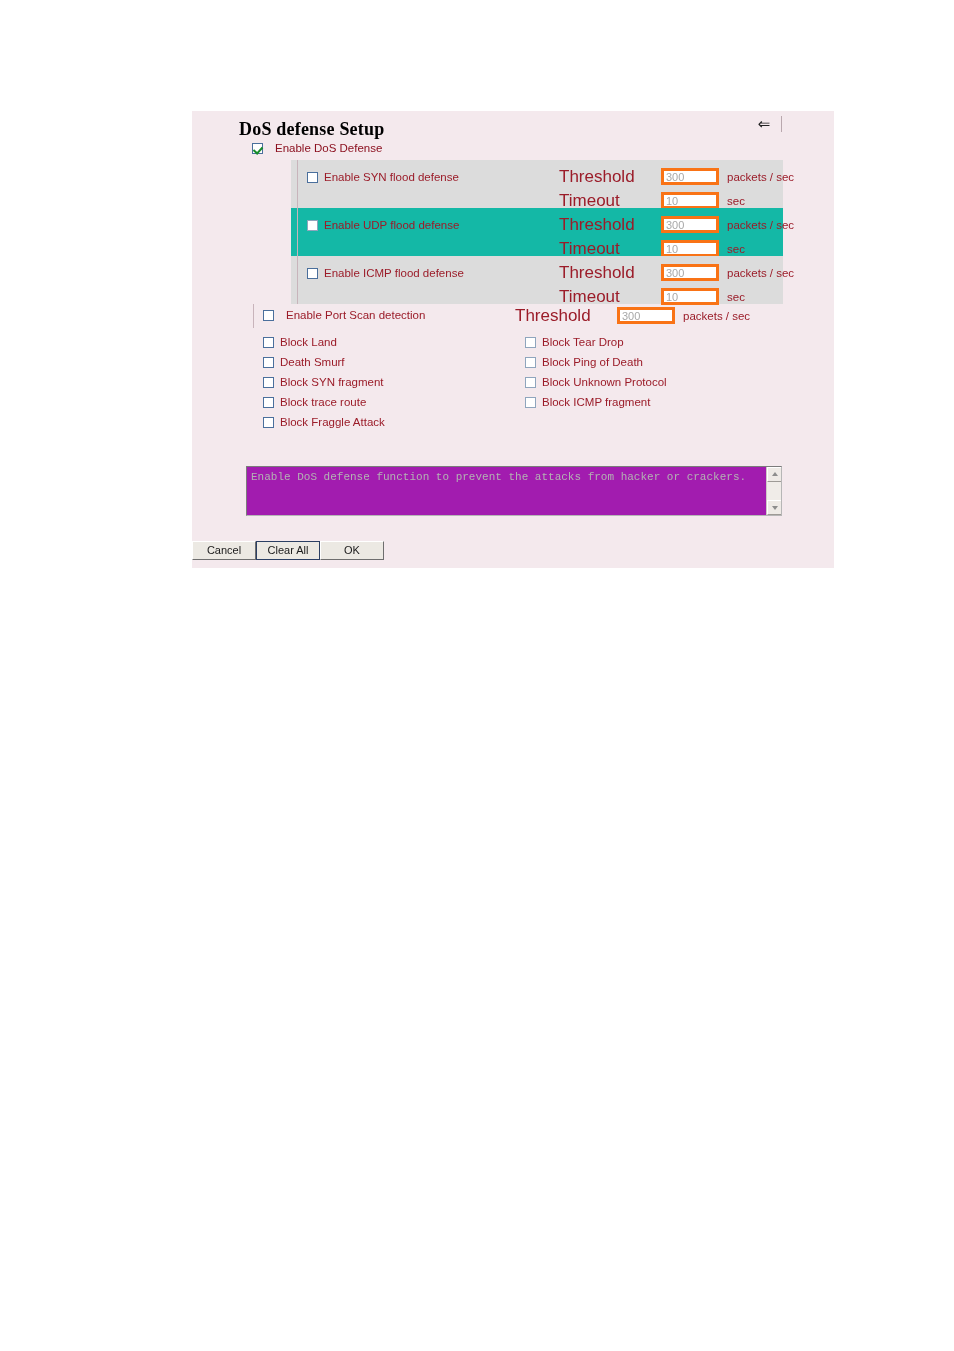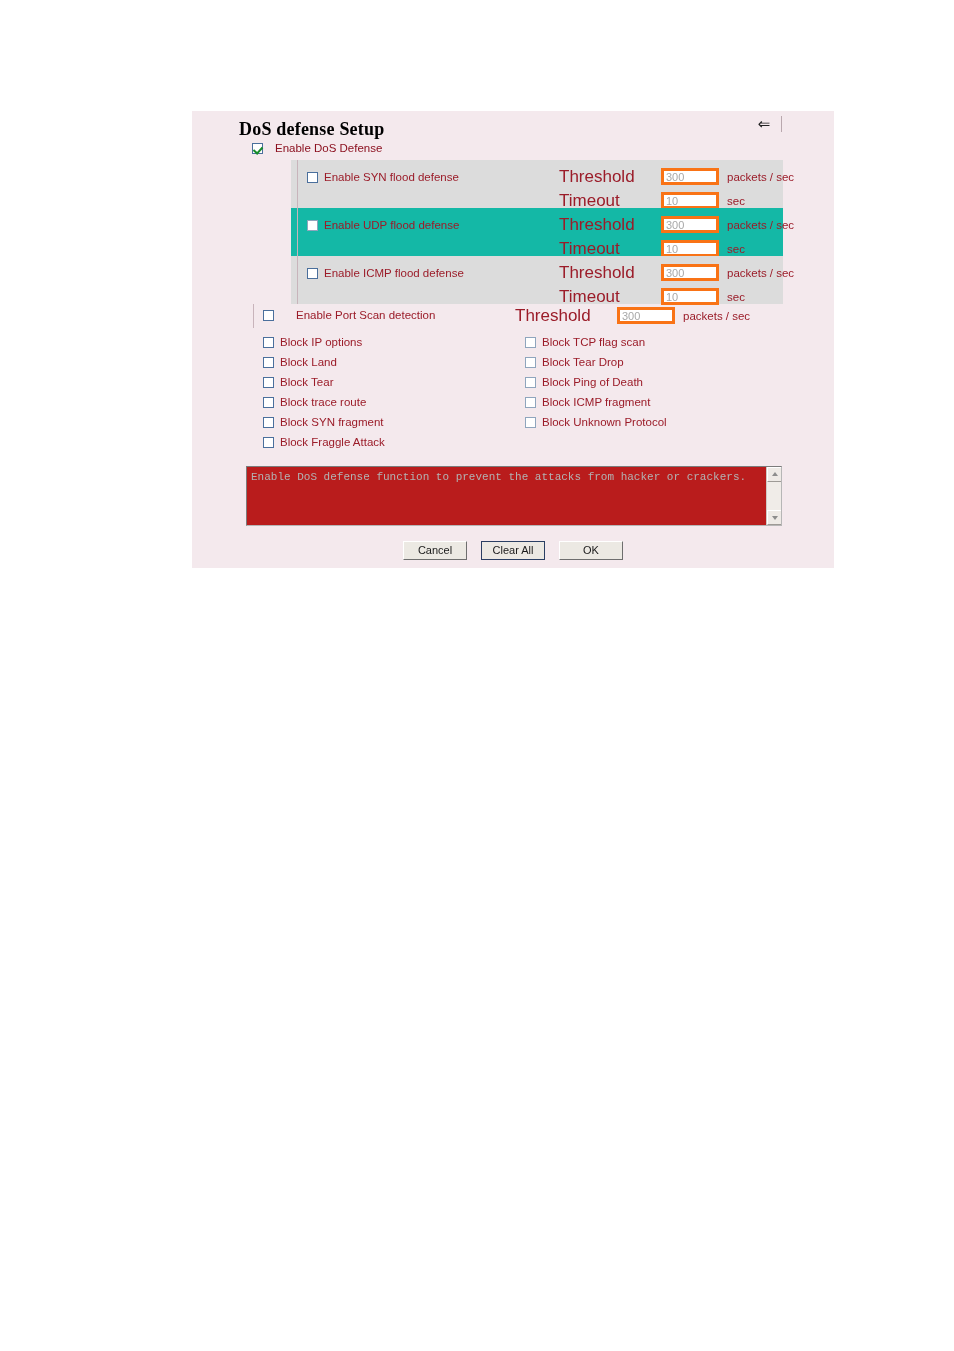--- a/index.html
+++ b/index.html
@@ -189,21 +189,21 @@
   .portscan-row {
     position: relative;
     height: 24px;
   }
   .portscan-row .cb-wrap {
     position: absolute;
     left: 16px;
     top: 5px;
     display: flex;
     align-items: center;
-    gap: 22px;
+    gap: 12px;
   }
 
   
   .block-grid {
     position: absolute;
     left: 71px;
     top: 222px;
     width: 500px;
   }
   .bgrow {
@@ -218,26 +218,26 @@
   }
   .bg-cell.col1 { left: 0px; top: 3px; }
   .bg-cell.col2 { left: 262px; top: 3px; }
 
   
   .desc-wrap {
     position: absolute;
     left: 54px;
     top: 355px;
     width: 536px;
-    height: 60px;
+    height: 50px;
     box-sizing: border-box;
     border: 1px solid #7b7b7b;
     border-right: 1px solid #b6b6b6;
     border-bottom: 1px solid #b6b6b6;
-    background: #b91c1c;
+    background: #a21caf;
     overflow: hidden;
   }
   .desc-text {
     position: absolute;
     left: 4px;
     top: 3px;
     width: 500px;
     font-family: "Liberation Mono", monospace;
     font-size: 11px;
     line-height: 15px;
@@ -280,22 +280,21 @@
   .sb-btn.up::after { top: 4px; border-bottom: 4px solid #8d8d8d; }
   .sb-btn.down::after { top: 5px; border-top: 4px solid #8d8d8d; }
 
   
   .btn-row {
     position: absolute;
     left: 0;
     top: 430px;
     width: 642px;
     display: flex;
-    justify-content: center;
-    gap: 14px;
+    justify-content: flex-start;
   }
   .btn {
     min-width: 64px;
     height: 19px;
     box-sizing: border-box;
     background: #ece9e3;
     border: 1px solid #9a9a9a;
     border-top-color: #ffffff;
     border-left-color: #ffffff;
     border-right-color: #6e6e6e;
@@ -395,72 +394,62 @@
         <span class="fl-label">Threshold</span>
         <input class="fl-input" type="text" value="300" style="">
         <span class="fl-unit">packets / sec</span>
       </div>
     </div>
 
   </div>
 
   <div class="block-grid">
 
-    <div class="bgrow">
-      <div class="bg-cell col1">
-        <span class="cb"></span>
-        <span class="lbl">Block IP options</span>
-      </div>
-      <div class="bg-cell col2">
-        <span class="cb light"></span>
-        <span class="lbl">Block TCP flag scan</span>
-      </div>
-    </div>
 
     <div class="bgrow">
       <div class="bg-cell col1">
         <span class="cb"></span>
         <span class="lbl">Block Land</span>
       </div>
       <div class="bg-cell col2">
         <span class="cb light"></span>
         <span class="lbl">Block Tear Drop</span>
       </div>
     </div>
 
     <div class="bgrow">
       <div class="bg-cell col1">
         <span class="cb"></span>
-        <span class="lbl">Block Tear</span>
+        <span class="lbl">Death Smurf</span>
       </div>
       <div class="bg-cell col2">
         <span class="cb light"></span>
         <span class="lbl">Block Ping of Death</span>
       </div>
     </div>
 
     <div class="bgrow">
       <div class="bg-cell col1">
         <span class="cb"></span>
+        <span class="lbl">Block SYN fragment</span>
+      </div>
+      <div class="bg-cell col2">
+        <span class="cb light"></span>
+        <span class="lbl">Block Unknown Protocol</span>
+      </div>
+    </div>
+
+    <div class="bgrow">
+      <div class="bg-cell col1">
+        <span class="cb"></span>
         <span class="lbl">Block trace route</span>
       </div>
       <div class="bg-cell col2">
         <span class="cb light"></span>
         <span class="lbl">Block ICMP fragment</span>
-      </div>
-    </div>
-
-    <div class="bgrow">
-      <div class="bg-cell col1">
-        <span class="cb"></span>
-        <span class="lbl">Block SYN fragment</span>
-      </div>
-      <div class="bg-cell col2">
-        <span class="cb light"></span>
-        <span class="lbl">Block Unknown Protocol</span>
       </div>
     </div>
 
     <div class="bgrow">
       <div class="bg-cell col1">
         <span class="cb"></span>
         <span class="lbl">Block Fraggle Attack</span>
       </div>
     </div>
 

